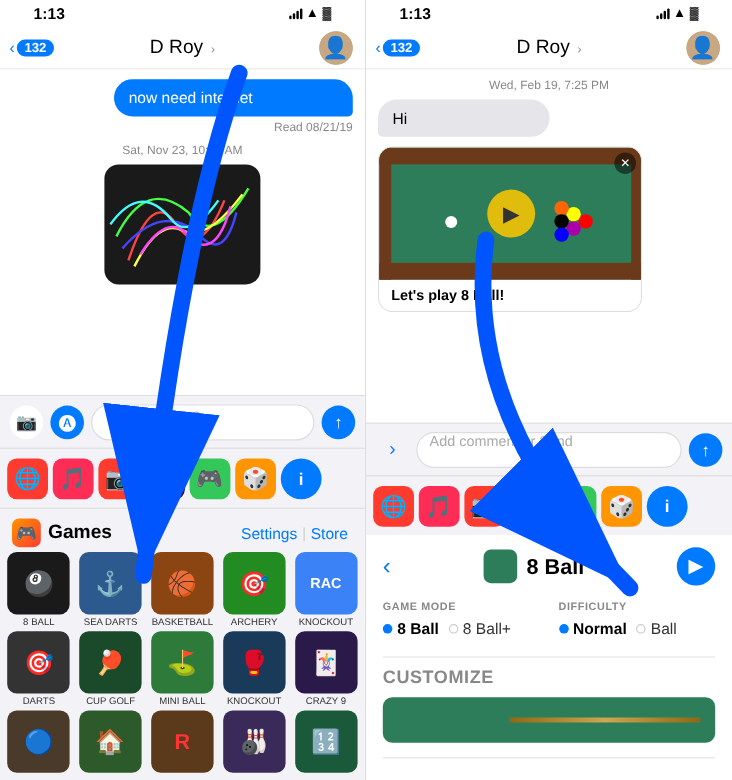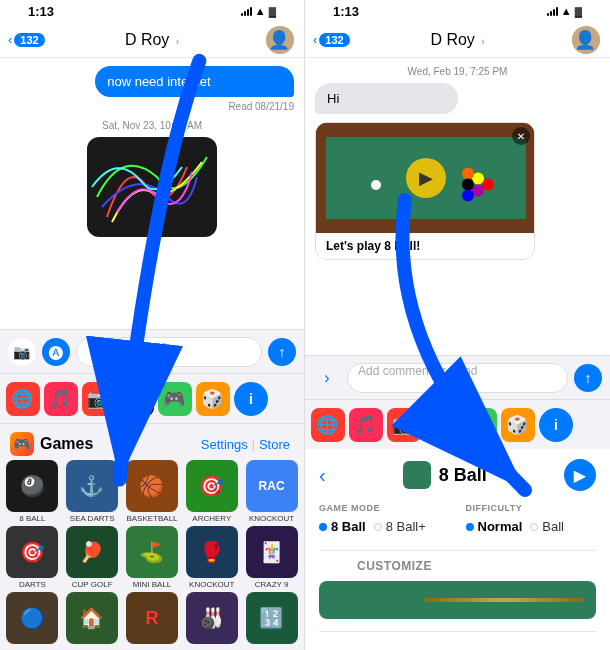--- a/index.html
+++ b/index.html
@@ -544,27 +544,26 @@
     }
     .radio-empty {
       width: 8px; height: 8px;
       border-radius: 50%;
       border: 1.5px solid #ccc;
       display: inline-block;
     }
 
     
     .customize-label {
-      font-size: 12px;
+      font-size: 15px;
       font-weight: 700;
       color: #888;
       letter-spacing: 0.5px;
       margin-bottom: 8px;
       text-transform: uppercase;
-      margin-left: 38px;
     }
     .customize-bar-wrap {
       background: #2e7d5a;
       border-radius: 8px;
       height: 38px;
       display: flex;
       align-items: center;
       padding: 0 12px;
       position: relative;
       margin-bottom: 12px;

